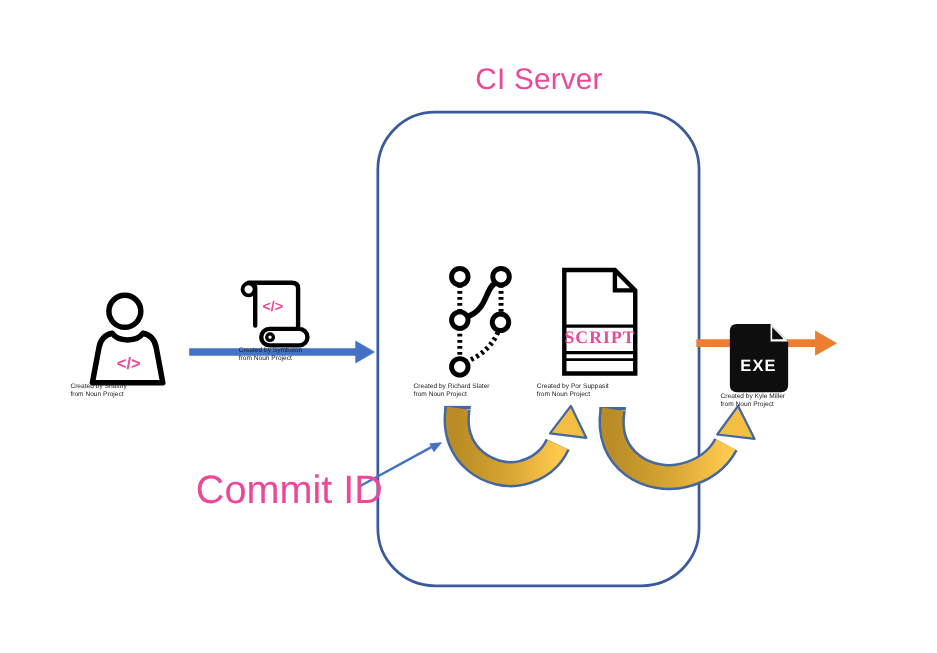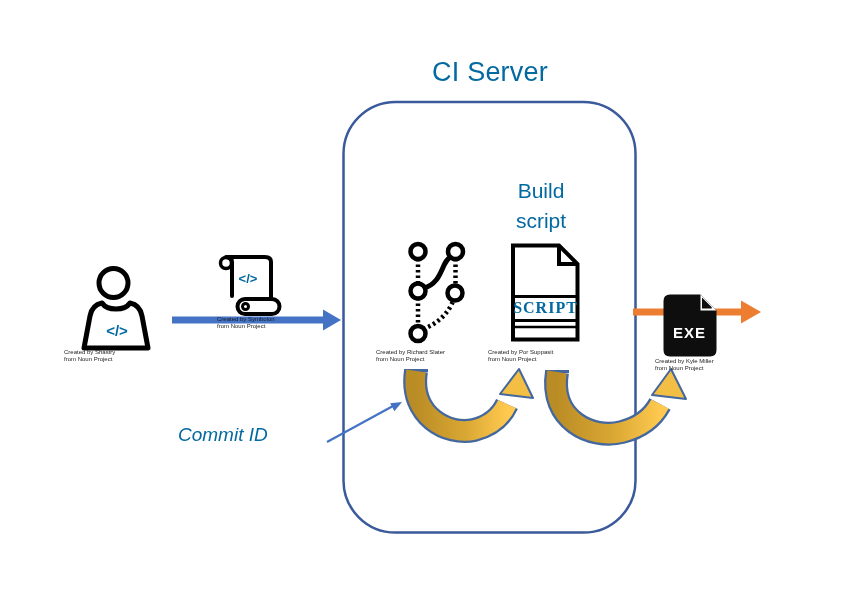--- a/index.html
+++ b/index.html
@@ -1,22 +1,22 @@
 <!DOCTYPE html>
 <html><head>
 <meta charset="utf-8">
 <style>
   html,body{margin:0;padding:0;background:#fff;}
   #canvas{position:relative;width:852px;height:594px;background:#fff;overflow:hidden;
           font-family:"Liberation Sans",sans-serif;}
   #scene{position:absolute;left:0;top:0;}
-  .txt{position:absolute;color:#0369a1;}
+  .txt{position:absolute;color:#ec4899;}
   .title{font-size:27px;text-align:center;letter-spacing:0.2px;}
   .node-label{font-size:21px;line-height:30px;text-align:center;white-space:pre-line;}
-  .annot{font-size:19px;font-style:italic;}
+  .annot{font-size:36px;}
   .attr{font-size:6px;line-height:7px;white-space:pre-line;color:#1c1c1c;}
   .glyph{font-weight:700;text-align:center;}
   .glyph-person{font-size:15px;width:44px;}
   .glyph-scroll{font-size:13px;width:40px;}
   .doc-word{font-family:"Liberation Serif",serif;font-weight:700;font-size:16px;
             text-align:center;width:65px;letter-spacing:1px;}
   .exe-word{font-weight:700;font-size:15px;color:#fff;text-align:center;width:53px;
             letter-spacing:1px;}
 </style>
 </head>
@@ -98,22 +98,20 @@
     <g>
       <path d="M 670,294.5 L 700.5,294.5 L 716.5,310.5 L 716.5,350 Q 716.5,356.5 710,356.5 L 670,356.5 Q 663.5,356.5 663.5,350 L 663.5,301 Q 663.5,294.5 670,294.5 Z" fill="#0E0E0E"></path>
       <polygon points="700.5,294.5 716.5,310.5 700.5,310.5" fill="#ffffff"></polygon>
       <path d="M 702,297.5 L 711.5,307 Q 712.5,308.5 710.5,308.5 L 702,308.5 Z" fill="#0E0E0E"></path>
     </g>
   </svg>
 
   <div class="txt title" style="left:350px;top:57px;width:280px;">CI Server</div>
 
 
-  <div class="txt node-label" style="left:504px;top:176px;width:74px;">Build
-script</div>
 
   <div class="txt annot" style="left:178px;top:424px;">Commit ID</div>
 
   <div class="txt glyph glyph-person" style="left:95px;top:322px;">&lt;/&gt;</div>
 
   <div class="txt glyph glyph-scroll" style="left:228px;top:271px;">&lt;/&gt;</div>
 
   <div class="txt doc-word" style="left:513px;top:299px;">SCRIPT</div>
 
   <div class="txt exe-word" style="left:663px;top:324px;">EXE</div>

